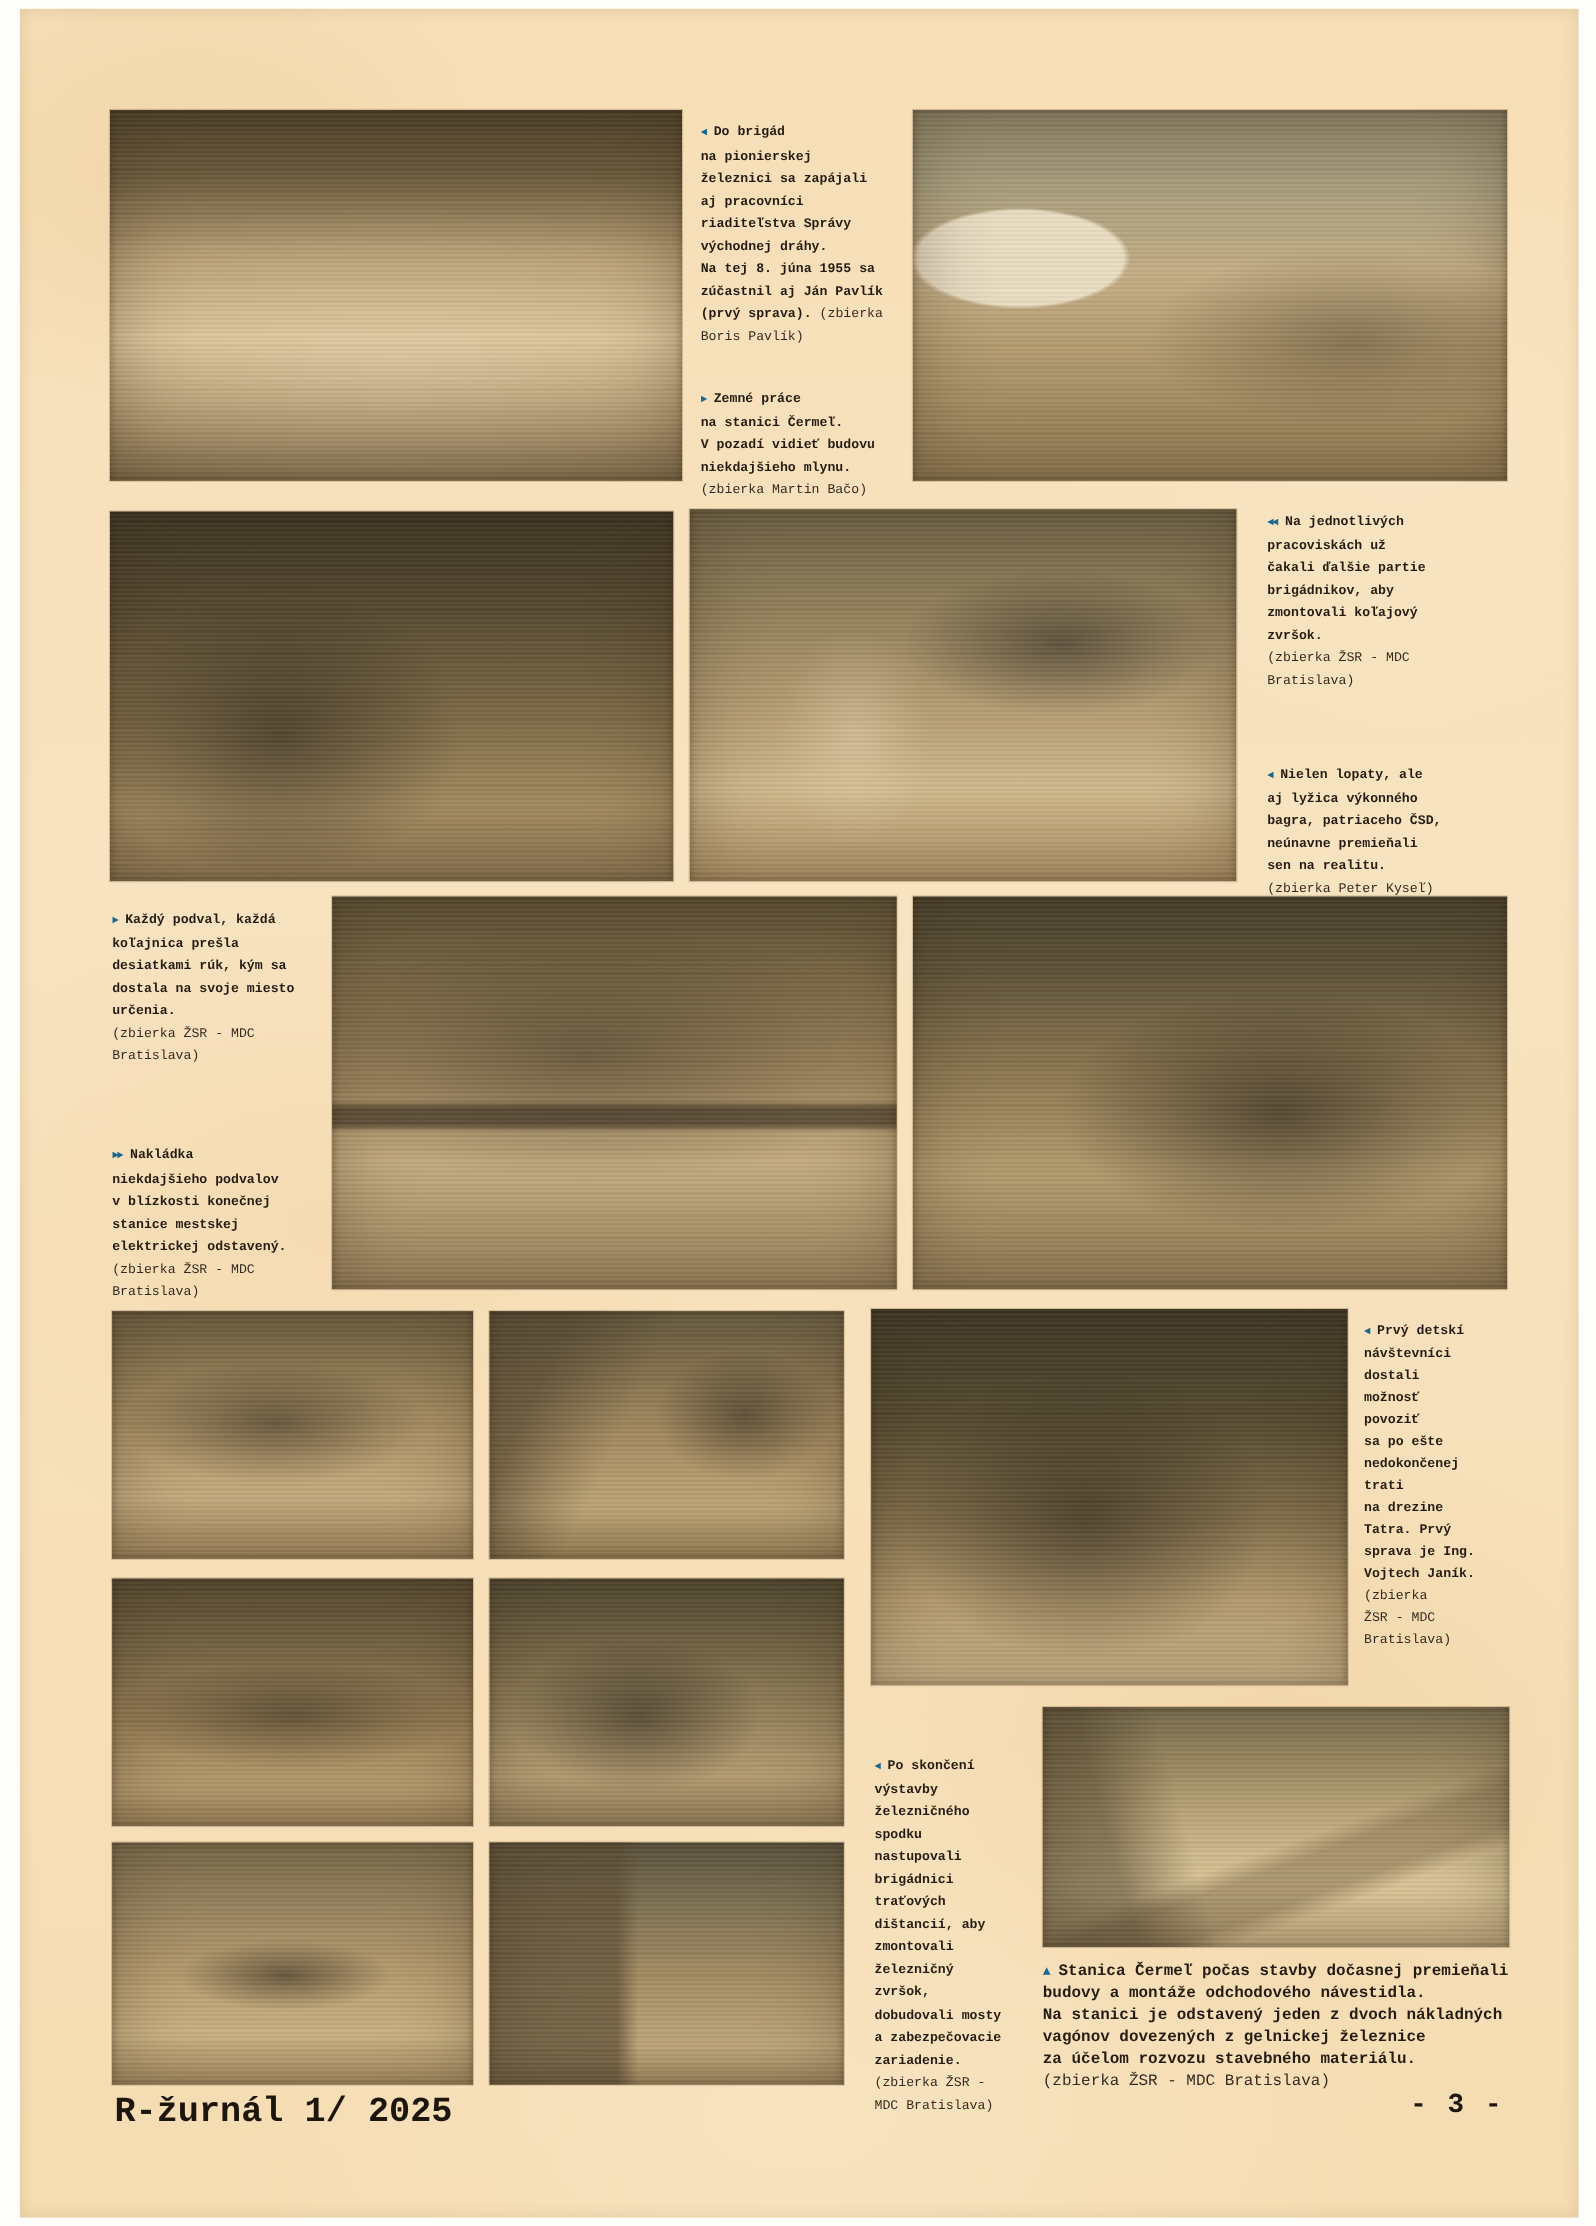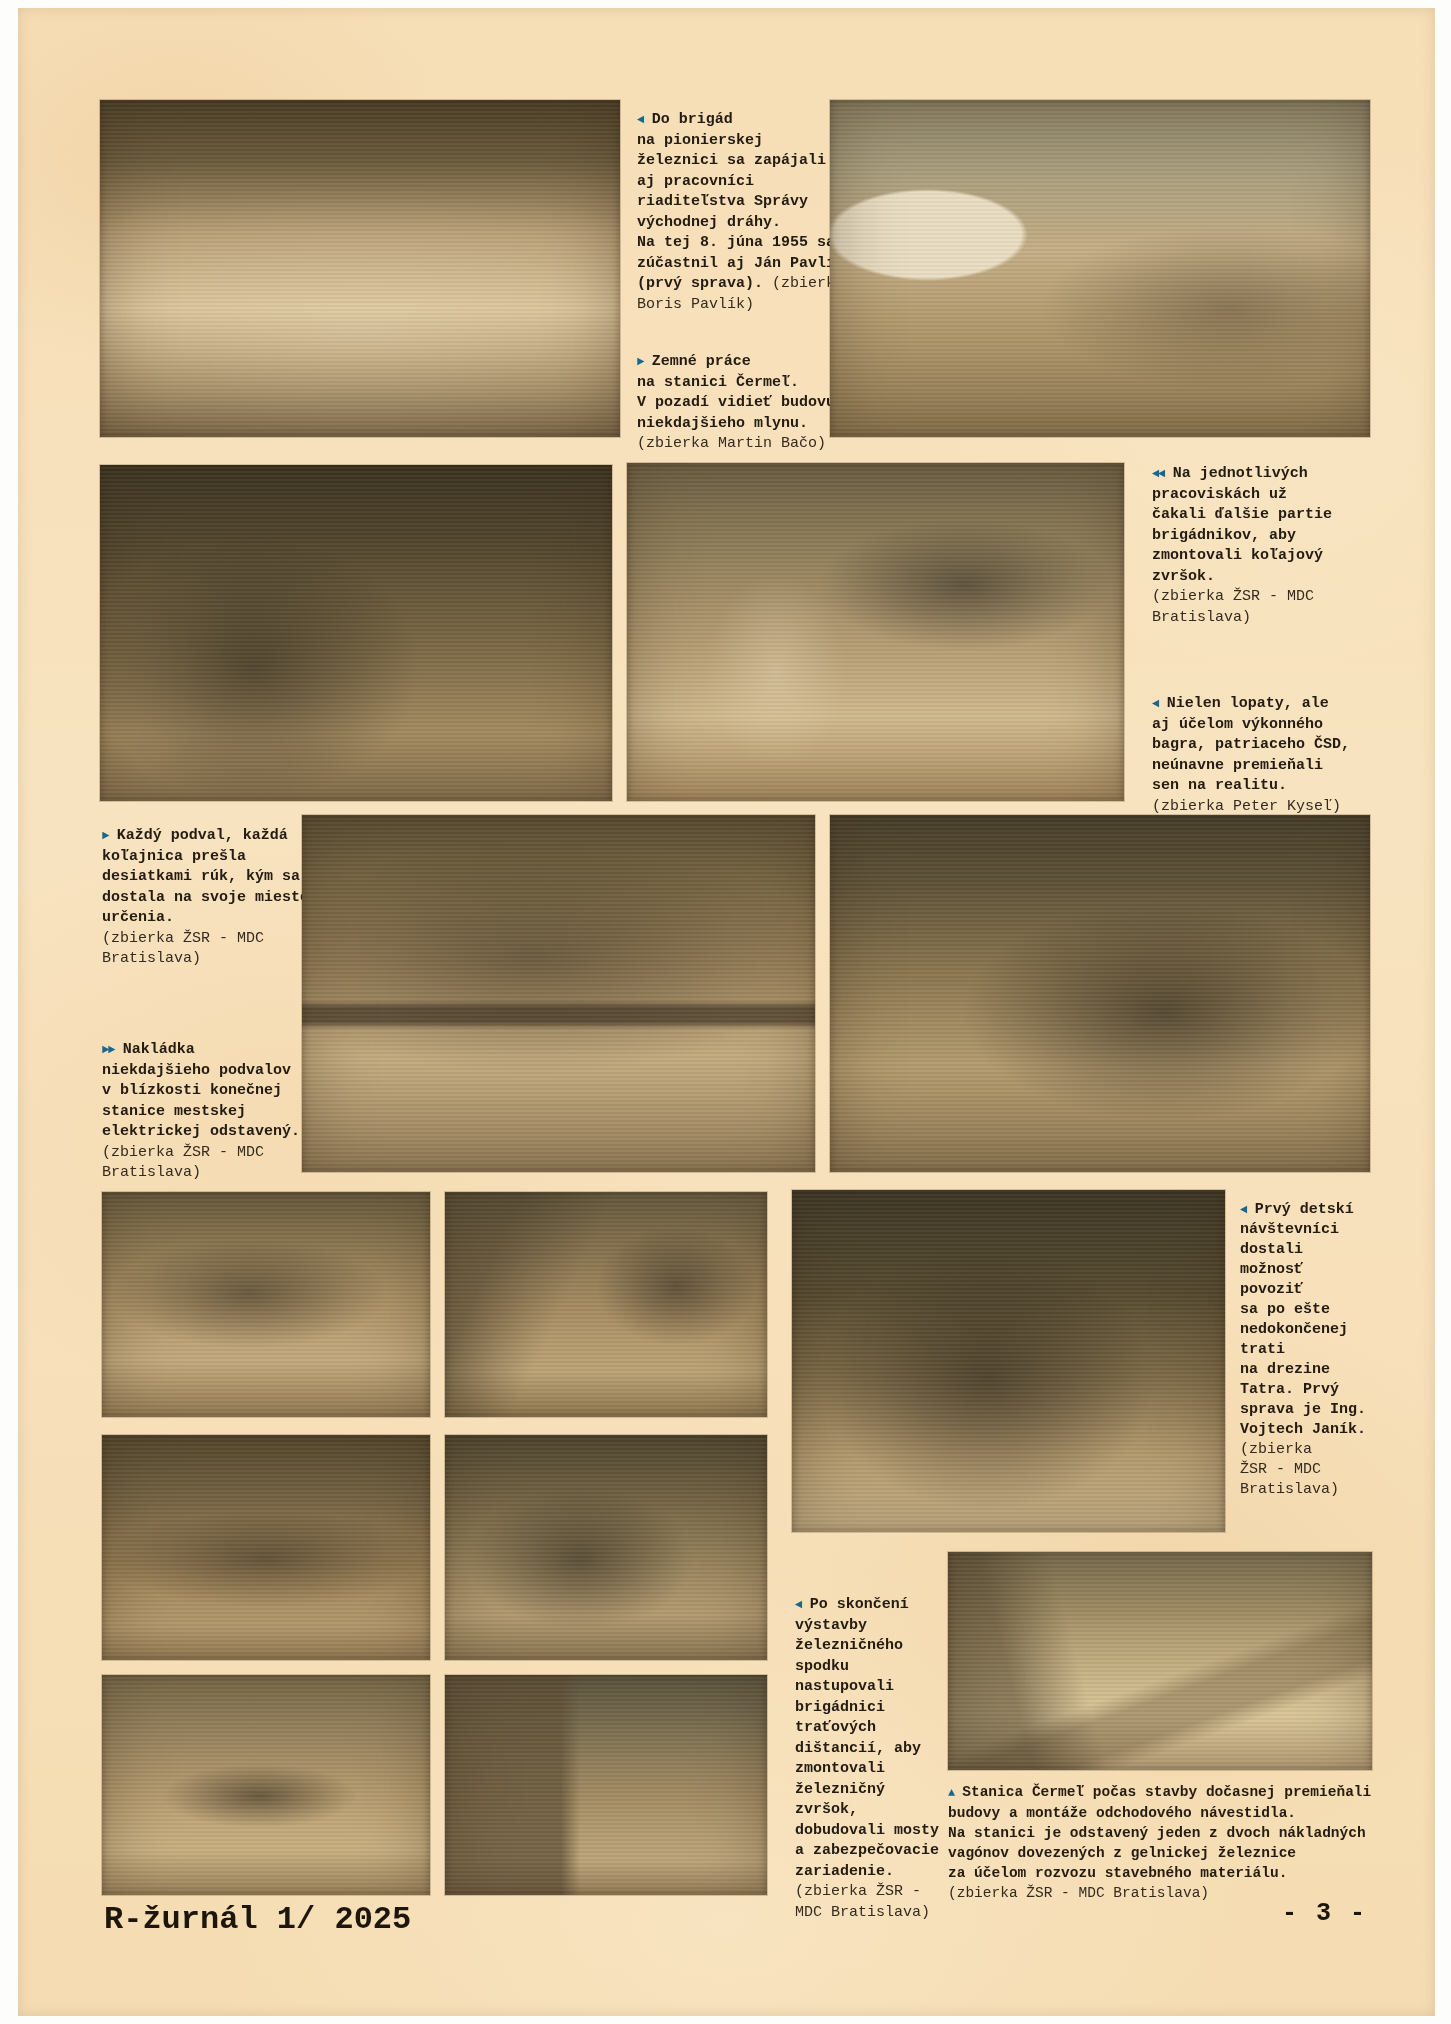--- a/index.html
+++ b/index.html
@@ -28,21 +28,21 @@
   .p6{background:radial-gradient(55% 45% at 62% 55%, rgba(38,32,22,.6), transparent 68%),linear-gradient(180deg,#47402c 0%,#5e5238 20%,#8a7650 45%,#b29a6e 70%,#8f7954 100%);}
   .p7{background:radial-gradient(60% 35% at 45% 45%, rgba(52,44,30,.55), transparent 70%),linear-gradient(180deg,#6b5e40 0%,#8c7852 25%,#ad9368 50%,#c5ab7f 75%,#a1875d 100%);}
   .p8{background:radial-gradient(70% 30% at 50% 55%, rgba(45,38,26,.5), transparent 72%),linear-gradient(180deg,#55492f 0%,#756444 30%,#9c8258 60%,#b89d70 85%,#a0855c 100%);}
   .p9{background:radial-gradient(45% 22% at 48% 55%, rgba(50,42,28,.6), transparent 66%),linear-gradient(180deg,#7d6f4e 0%,#9a8560 30%,#b59b6f 55%,#cdb485 80%,#ab9166 100%);}
   .p10{background:radial-gradient(38% 40% at 72% 42%, rgba(55,47,33,.6), transparent 66%),linear-gradient(115deg, rgba(70,60,42,.5) 0 18%, transparent 40%),linear-gradient(180deg,#6a5f43 0%,#84714e 25%,#a78d63 55%,#c0a779 80%,#9c8459 100%);}
   .p11{background:radial-gradient(50% 45% at 42% 55%, rgba(42,36,26,.55), transparent 70%),linear-gradient(180deg,#4f4832 0%,#6d5f41 25%,#93805a 55%,#b69e74 80%,#97825c 100%);}
   .p12{background:linear-gradient(90deg, rgba(95,80,55,.75) 0 36%, transparent 42%),linear-gradient(180deg,#5e5844 0%,#7c7052 25%,#a18a62 55%,#c3ab80 85%,#a58c62 100%);}
   .p13{background:radial-gradient(55% 55% at 45% 55%, rgba(48,40,28,.6), transparent 70%),linear-gradient(180deg,#3c3726 0%,#54492f 30%,#7d6b48 55%,#b39a6f 78%,#cdb78c 100%);}
   .p14{background:linear-gradient(75deg, rgba(80,68,46,.55) 0 18%, transparent 33%),linear-gradient(160deg, transparent 55%, rgba(120,100,68,.45) 60% 70%, transparent 75%),linear-gradient(180deg,#7e7354 0%,#9c8a62 25%,#c0ab80 50%,#dcc89b 75%,#c4ad82 100%);}
   
-  .caption{position:absolute;color:#241c12;font-weight:700;font-size:15px;line-height:20.5px;letter-spacing:0;}
+  .caption{position:absolute;color:#241c12;font-weight:700;font-size:12px;line-height:20.5px;letter-spacing:0;}
   .cap-line{white-space:nowrap;}
   .arrow{color:#17678f;font-size:.82em;letter-spacing:-1.5px;margin-right:3px;}
   .credit{font-weight:400;color:#342b20;}
   .c7{line-height:20px;}
   .c9{font-size:14.5px;line-height:20px;}
   
   .footer-left{position:absolute;left:104px;top:1901px;font-size:32px;font-weight:700;color:#1d160d;}
   .footer-right{position:absolute;left:1282px;top:1899px;font-size:25px;font-weight:700;color:#1d160d;letter-spacing:2px;}
 </style>
 </head>
@@ -79,21 +79,21 @@
       <div class="cap-line"><span class="ink">pracoviskách už</span></div>
       <div class="cap-line"><span class="ink">čakali ďalšie partie</span></div>
       <div class="cap-line"><span class="ink">brigádnikov, aby</span></div>
       <div class="cap-line"><span class="ink">zmontovali koľajový</span></div>
       <div class="cap-line"><span class="ink">zvršok.</span></div>
       <div class="cap-line"><span class="credit">(zbierka ŽSR - MDC</span></div>
       <div class="cap-line"><span class="credit">Bratislava)</span></div>
     </div>
   <div class="caption" style="left:1152px;top:694px;width:218px">
       <div class="cap-line"><span class="arrow">◄ </span><span class="ink">Nielen lopaty, ale</span></div>
-      <div class="cap-line"><span class="ink">aj účelom výkonného</span></div>
+      <div class="cap-line"><span class="ink">aj lyžica výkonného</span></div>
       <div class="cap-line"><span class="ink">bagra, patriaceho ČSD,</span></div>
       <div class="cap-line"><span class="ink">neúnavne premieňali</span></div>
       <div class="cap-line"><span class="ink">sen na realitu.</span></div>
       <div class="cap-line"><span class="credit">(zbierka Peter Kyseľ)</span></div>
     </div>
 
   <div class="caption" style="left:102px;top:826px;width:225px">
       <div class="cap-line"><span class="arrow">► </span><span class="ink">Každý podval, každá</span></div>
       <div class="cap-line"><span class="ink">koľajnica prešla</span></div>
       <div class="cap-line"><span class="ink">desiatkami rúk, kým sa</span></div>

